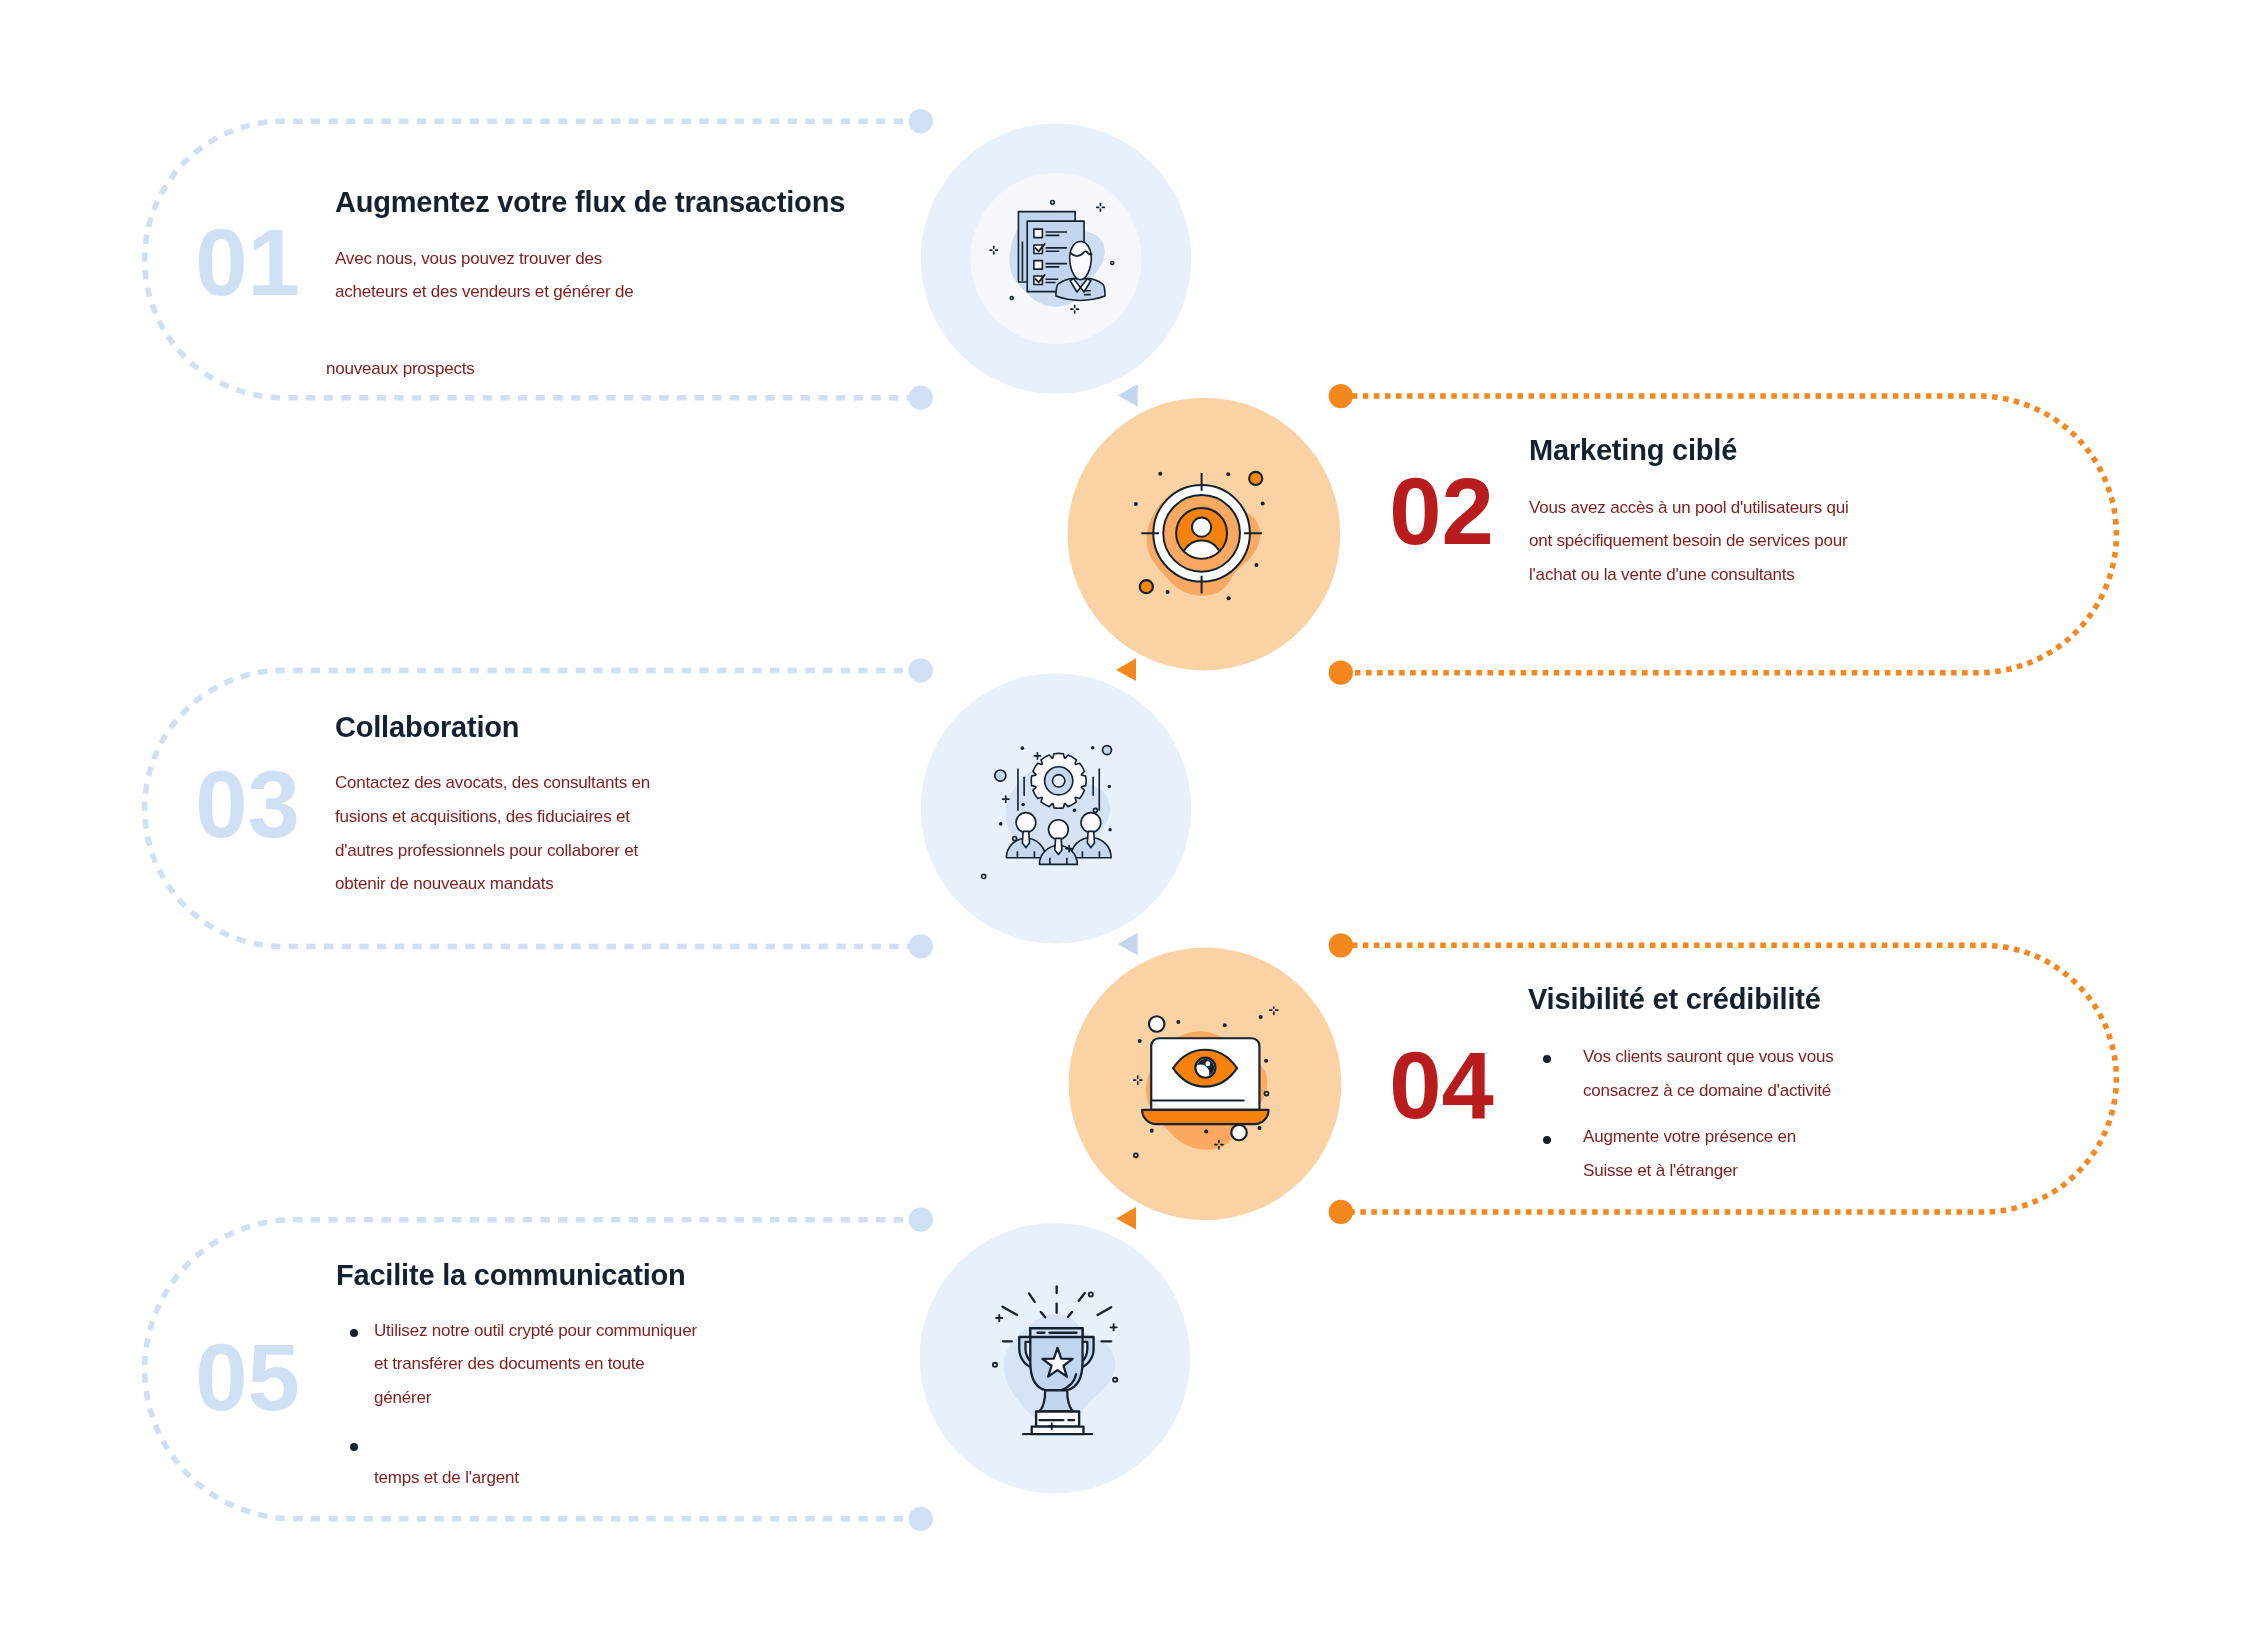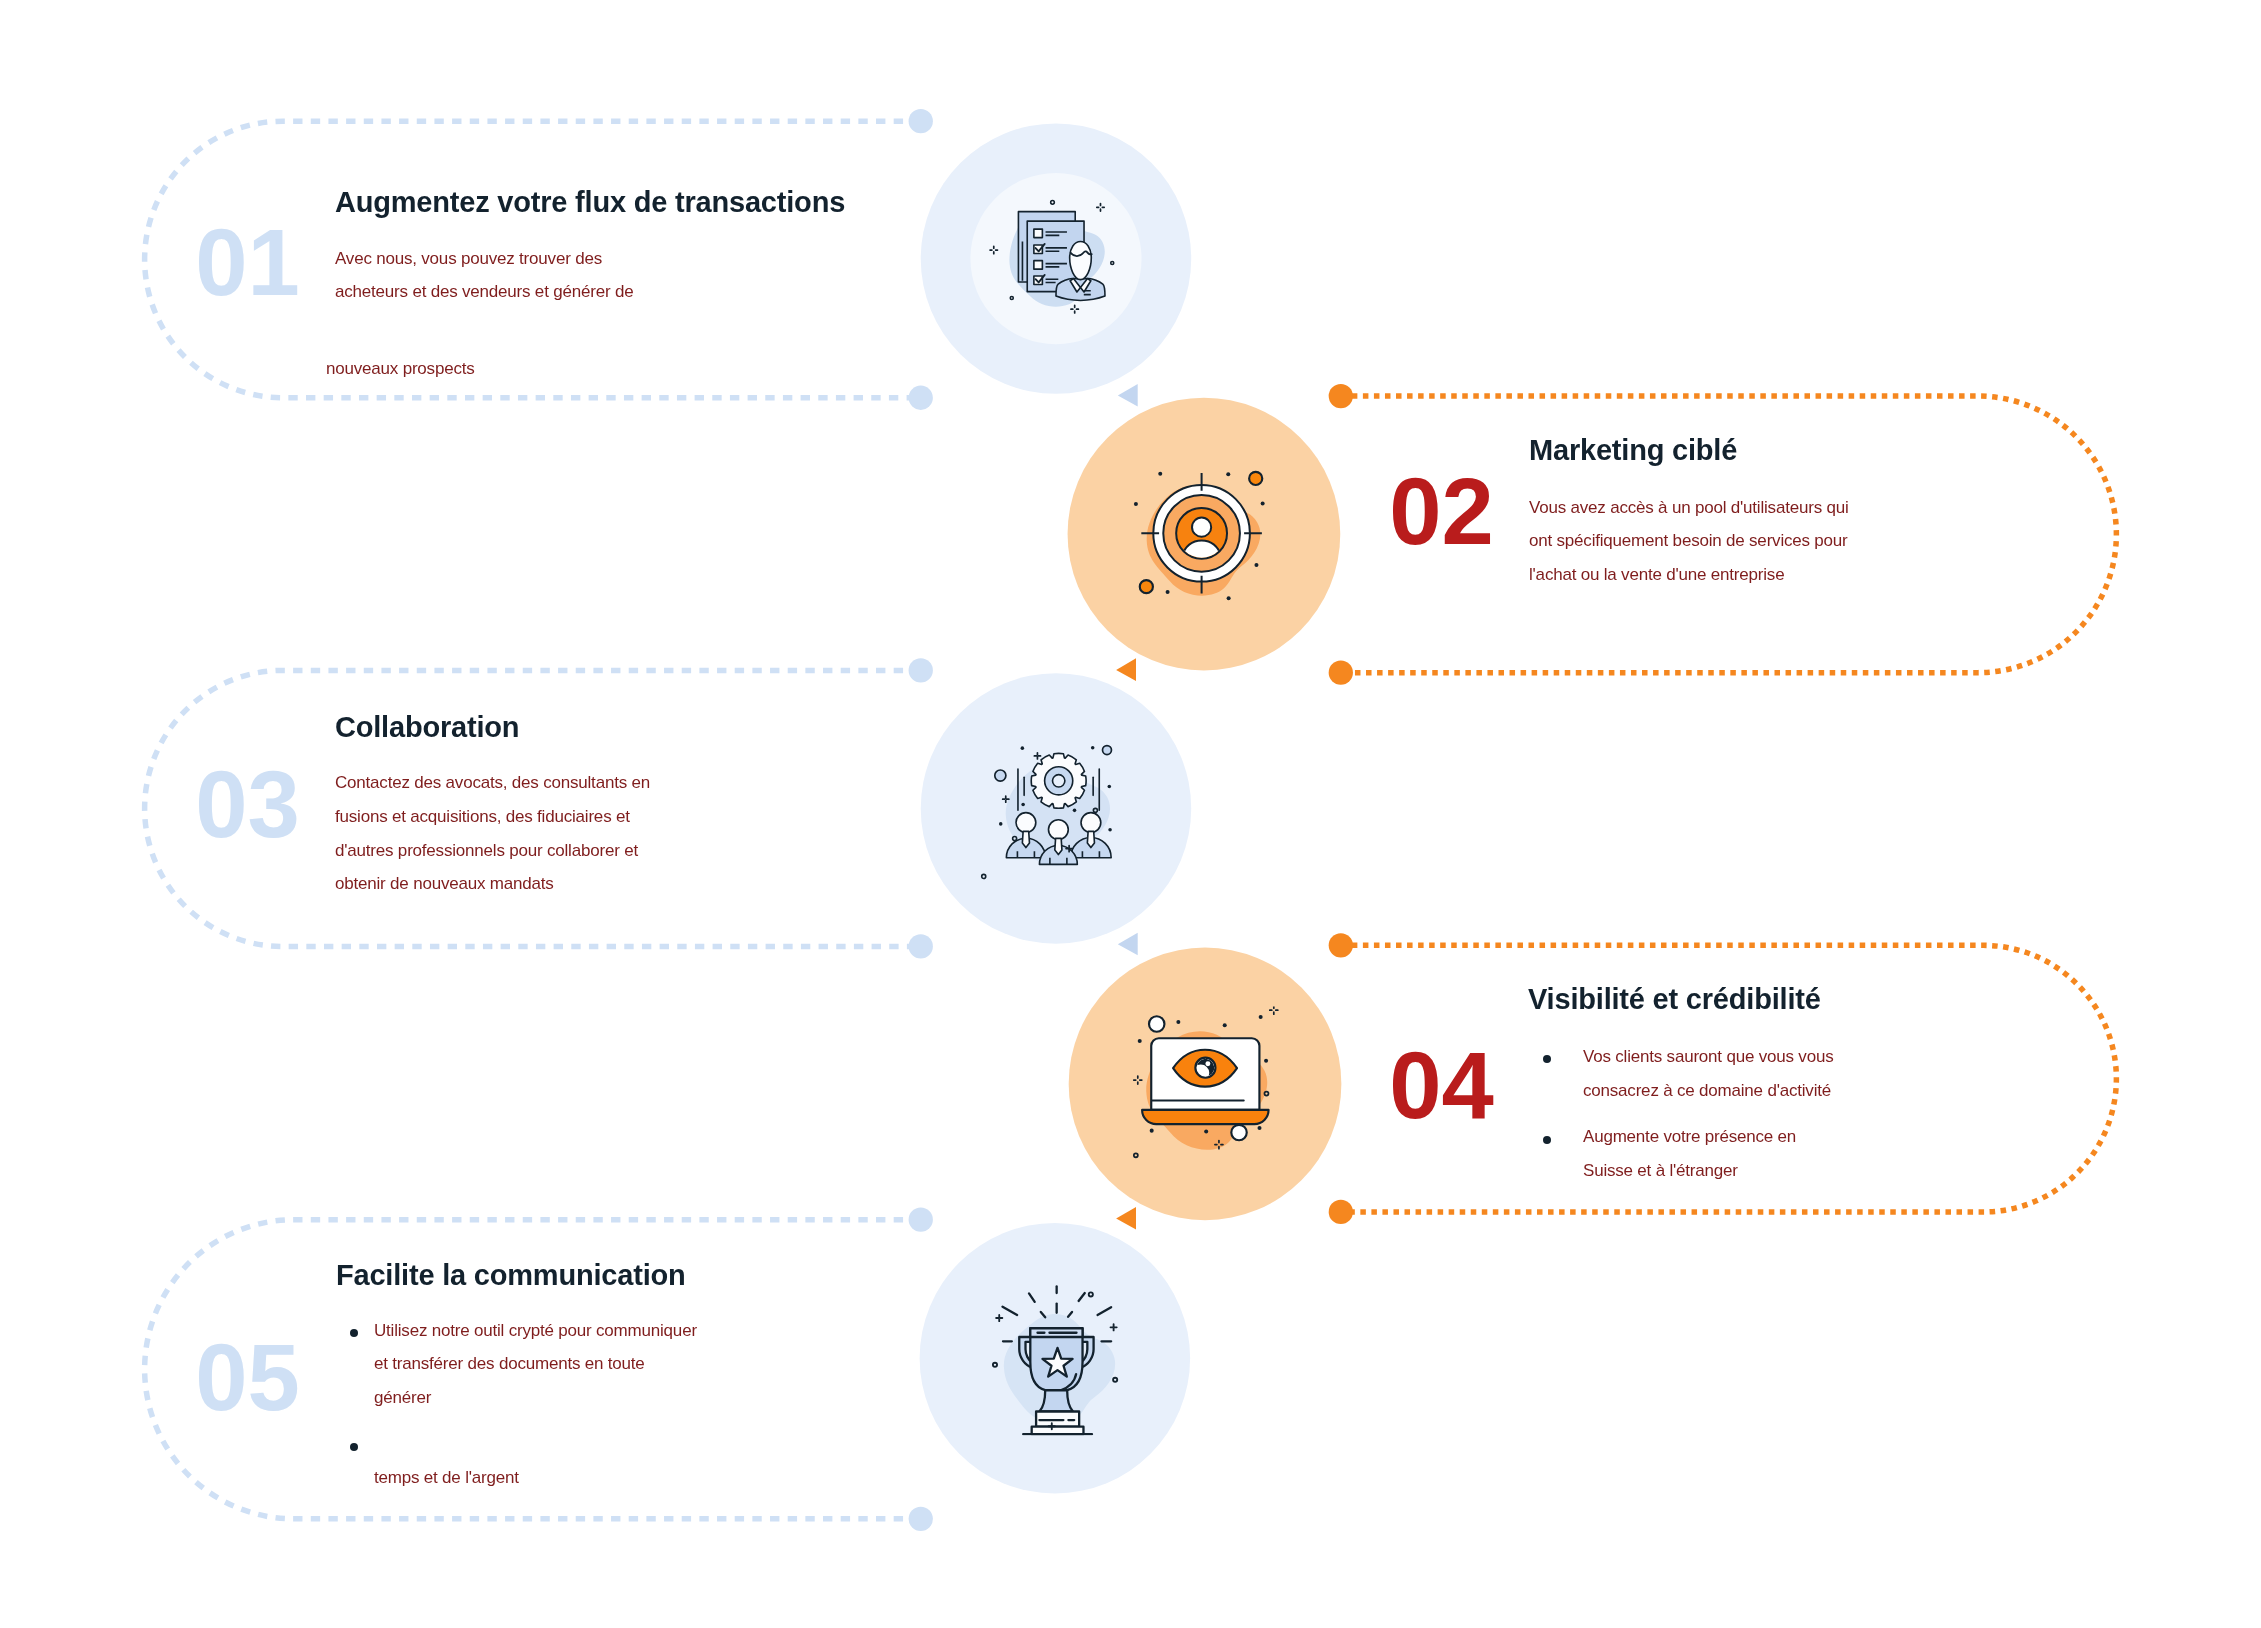--- a/index.html
+++ b/index.html
@@ -259,21 +259,21 @@
     <div class="title" style="left:335px;top:188px;">Augmentez votre flux de transactions</div>
     <div class="para" style="left:335px;top:242px;">Avec nous, vous pouvez trouver des</div>
     <div class="para" style="left:335px;top:275px;">acheteurs et des vendeurs et générer de</div>
     <div class="para" style="left:326px;top:309px;margin-top:43px;">nouveaux prospects</div>
   </div>
   <div class="card">
     <div class="num num-orange" style="left:1442px;top:478px;">02</div>
     <div class="title" style="left:1529px;top:436px;">Marketing ciblé</div>
     <div class="para" style="left:1529px;top:524px;">ont spécifiquement besoin de services pour</div>
     <div class="para" style="left:1529px;top:491px;">Vous avez accès à un pool d'utilisateurs qui</div>
-    <div class="para" style="left:1529px;top:558px;">l'achat ou la vente d'une entreprise</div>
+    <div class="para" style="left:1529px;top:558px;">l'achat ou la vente d'une consultants</div>
   </div>
   <div class="card">
     <div class="num num-blue" style="left:248px;top:771px;">03</div>
     <div class="title" style="left:335px;top:713px;">Collaboration</div>
     <div class="para" style="left:335px;top:766px;">Contactez des avocats, des consultants en</div>
     <div class="para" style="left:335px;top:800px;">fusions et acquisitions, des fiduciaires et</div>
     <div class="para" style="left:335px;top:834px;">d'autres professionnels pour collaborer et</div>
     <div class="para" style="left:335px;top:867px;">obtenir de nouveaux mandats</div>
   </div>
   <div class="card">

